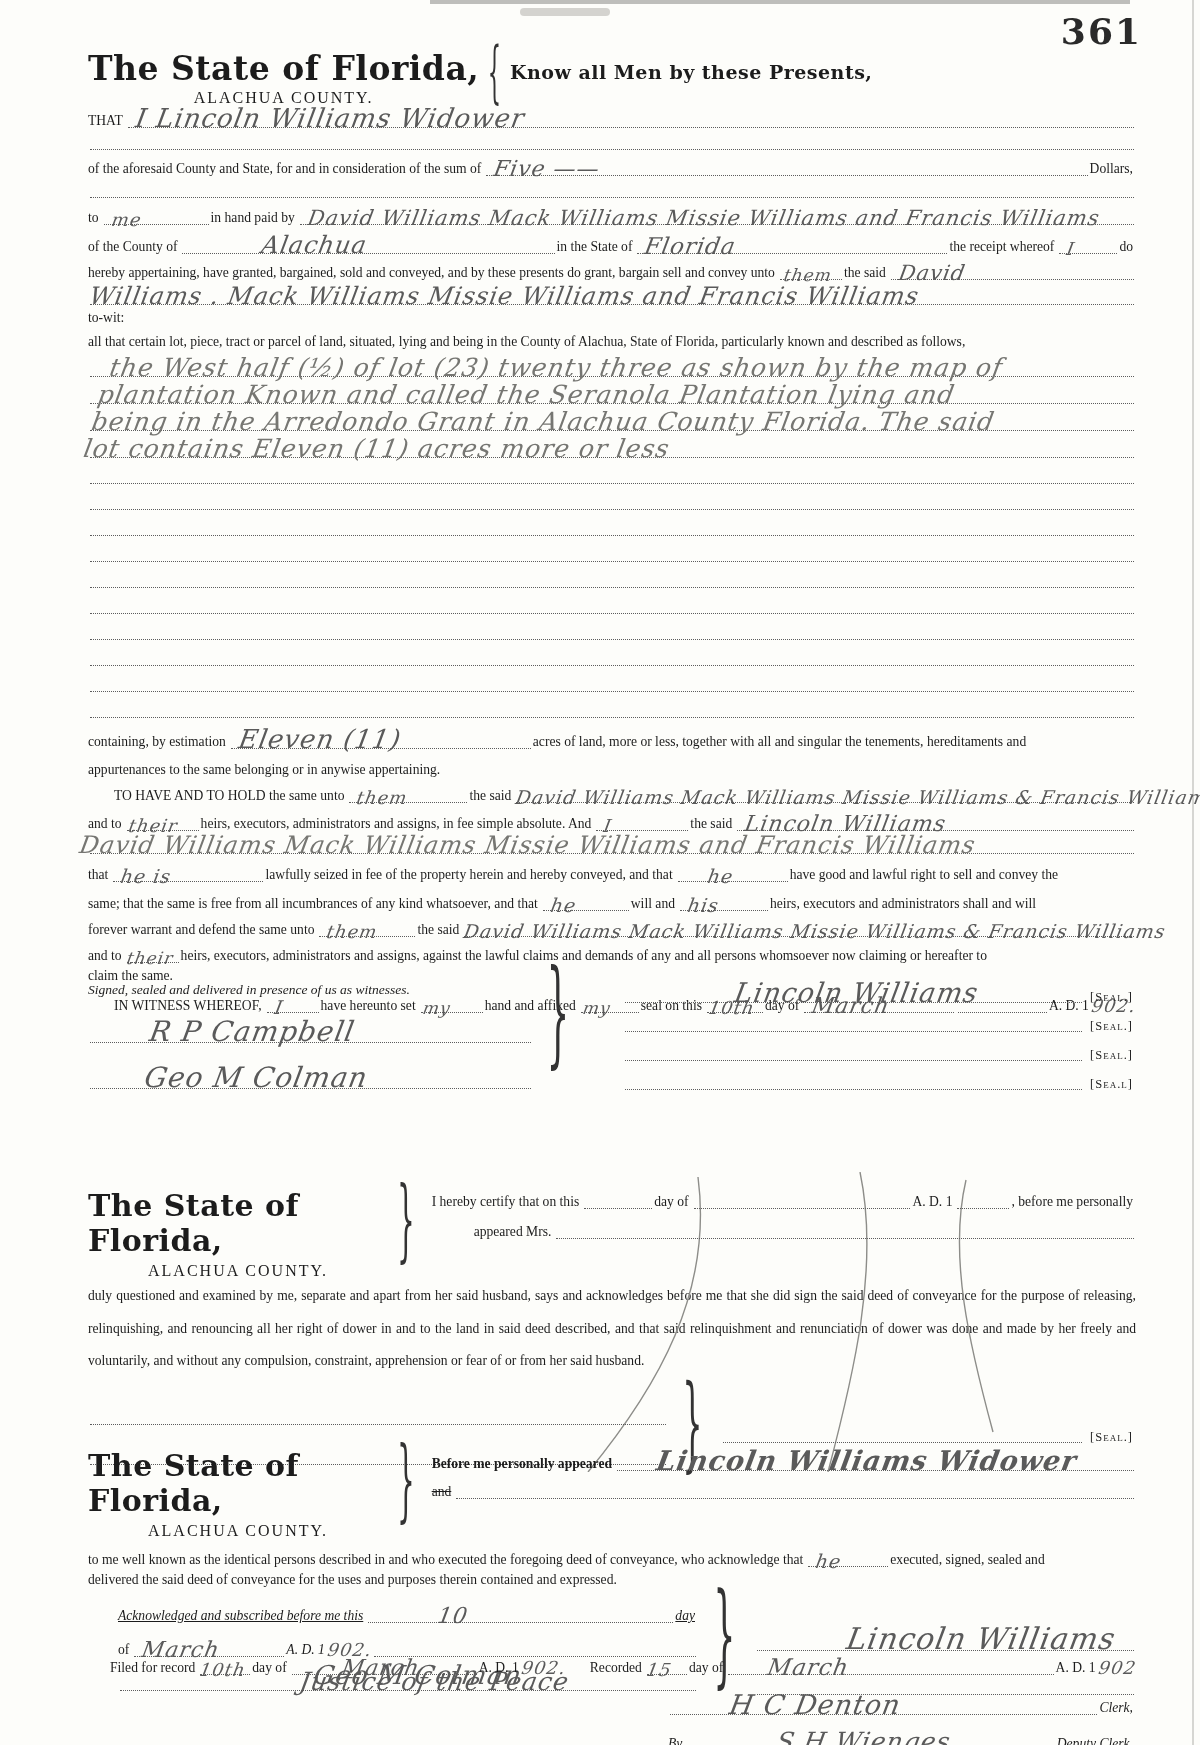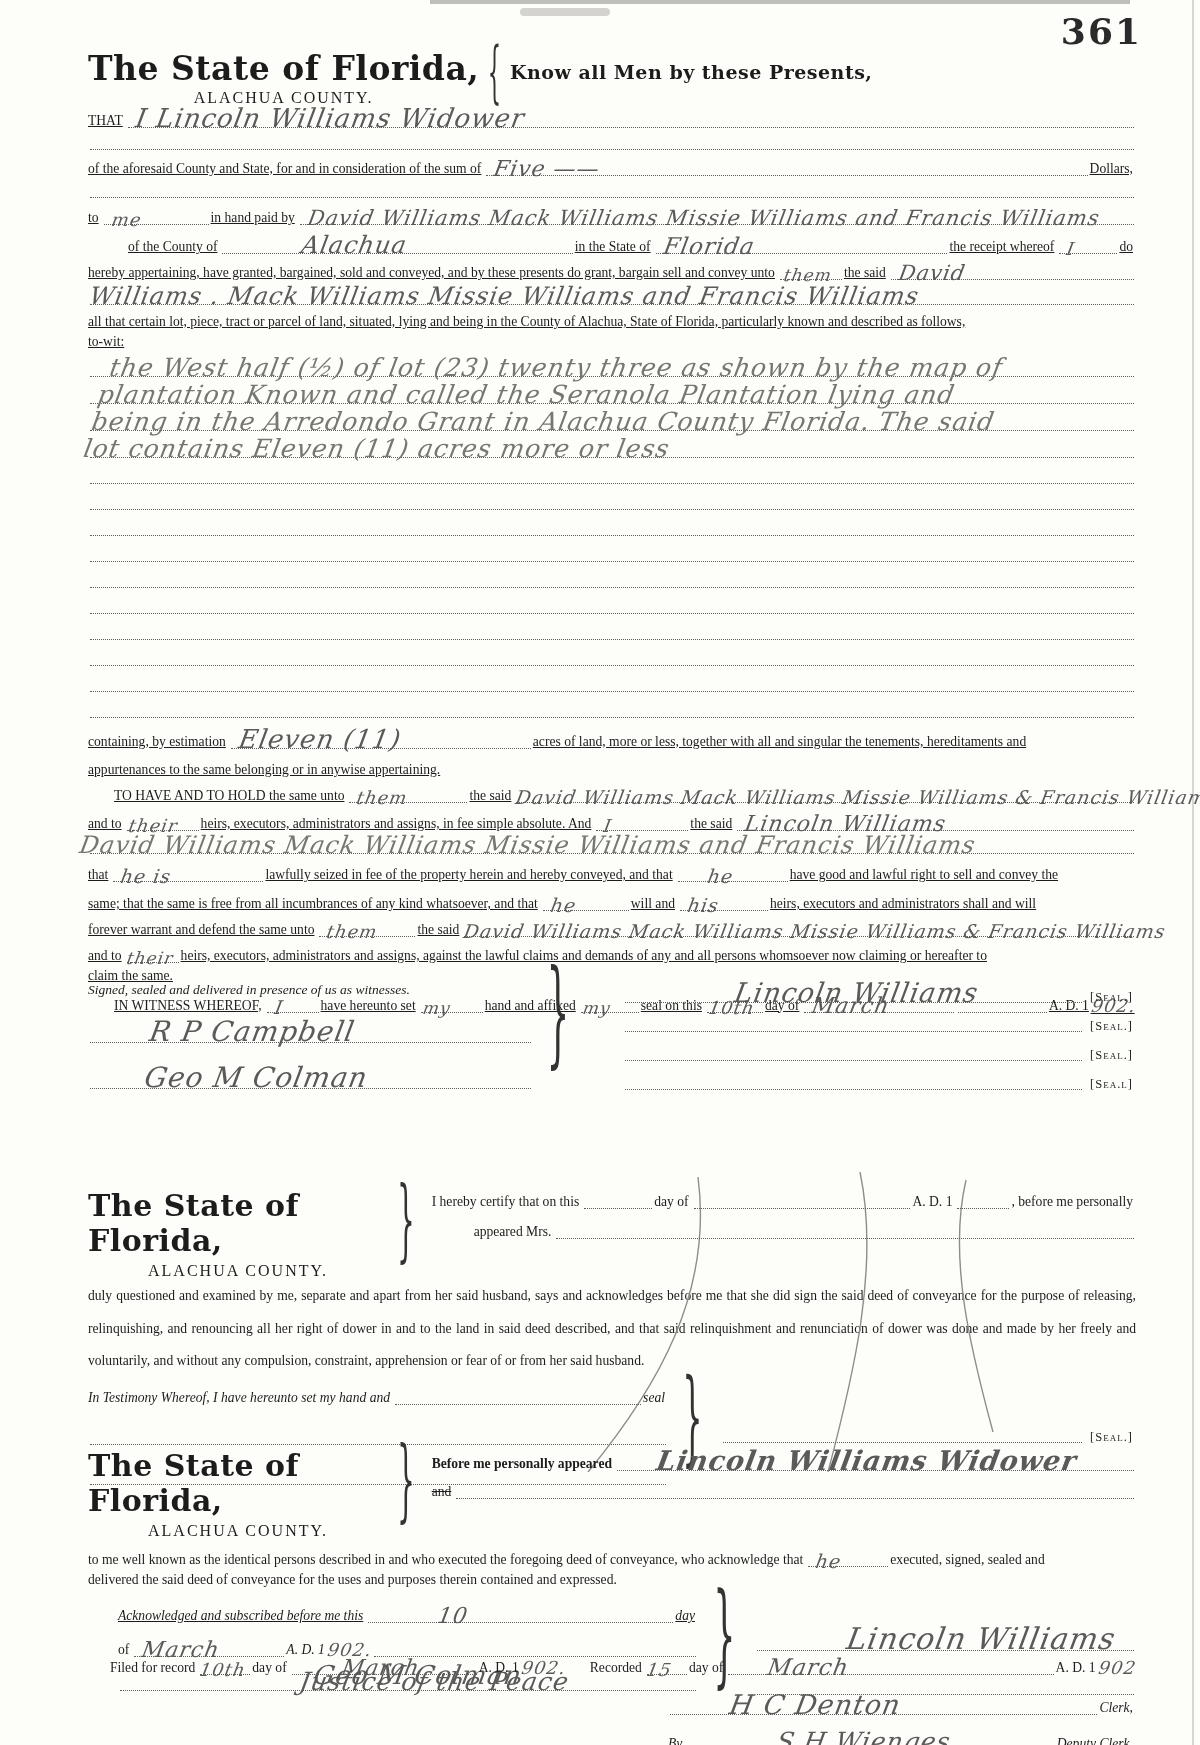--- a/index.html
+++ b/index.html
@@ -51,21 +51,21 @@
 
   <div class="abs hdr" style="top:52px;">
     <div>
       <div class="gothic g-lg">The State of Florida,</div>
       <div class="county">ALACHUA COUNTY.</div>
     </div>
     <div class="brace b-hdr">{</div>
     <div class="gothic g-md">Know all Men by these Presents,</div>
   </div>
 
-  <div class="abs" style="top:104px;text-decoration:underline;">
+  <div class="abs" style="top:104px;">
     <div class="row" style="height:27px;">
       <span class="pt">THAT</span>
       <span class="fill">
           <span class="hw" style="font-size:26px;">I Lincoln Williams  Widower</span>
         </span>
     </div>
     <div class="row" style="height:22px;">
         <span class="fill"></span>
       </div>
     <div class="row" style="height:26px;">
@@ -81,21 +81,21 @@
     <div class="row" style="height:27px;">
       <span class="pt">to</span>
       <span class="fill fx" style="width:105px;">
           <span class="hw" style="font-size:18px;">me</span>
         </span>
       <span class="pt">in hand paid by</span>
       <span class="fill">
           <span class="hw" style="font-size:21px;">David Williams Mack Williams  Missie Williams  and Francis Williams</span>
         </span>
     </div>
-    <div class="row" style="height:29px;margin-left:40px;">
+    <div class="row" style="height:29px;">
       <span class="pt">of the County of</span>
       <span class="fill" style="flex:2.4;">
           <span class="hw" style="font-size:24px;left:80px;">Alachua</span>
         </span>
       <span class="pt">in the State of</span>
       <span class="fill" style="flex:2;">
           <span class="hw" style="font-size:23px;">Florida</span>
         </span>
       <span class="pt">the receipt whereof</span>
       <span class="fill fx" style="width:58px;">
@@ -111,22 +111,22 @@
       <span class="pt">the said</span>
       <span class="fill">
           <span class="hw" style="font-size:21px;">David</span>
         </span>
     </div>
     <div class="row" style="height:25px;">
       <span class="fill">
           <span class="hw" style="font-size:24px;left:0;">Williams .  Mack Williams  Missie Williams  and Francis Williams</span>
         </span>
     </div>
+    <div class="para">to-wit:</div>
     <div class="para" style="margin-top:4px;">all that certain lot, piece, tract or parcel of land, situated, lying and being in the County of Alachua, State of Florida, particularly known and described as follows,</div>
-    <div class="para">to-wit:</div>
     <div class="row" style="height:27px;">
       <span class="fill">
           <span class="hw lt" style="font-size:25px;left:20px;">the West half (½) of lot (23) twenty three as shown by the map of</span>
         </span>
     </div>
     <div class="row" style="height:27px;">
       <span class="fill">
           <span class="hw lt" style="font-size:25px;left:8px;">plantation Known and called the Seranola Plantation lying and</span>
         </span>
     </div>
@@ -339,25 +339,20 @@
         </div>
       </div>
     </div>
     <div class="para" style="line-height:2.4;">
       <span>duly questioned and examined by me, separate and apart from her said husband, says and acknowledges before me that she did sign the said deed of conveyance for the</span>
       <span>purpose of releasing, relinquishing, and renouncing all her right of dower in and to the land in said deed described, and that said relinquishment and renunciation of</span>
       <span>dower was done and made by her freely and voluntarily, and without any compulsion, constraint, apprehension or fear of or from her said husband.</span>
     </div>
     <div style="display:flex;margin-top:10px;">
       <div style="width:580px;">
-        <div class="row" style="height:20px;">
-          <span class="pt ital">In Testimony Whereof, I have hereunto set my hand and</span>
-          <span class="fill"></span>
-          <span class="pt ital">seal</span>
-        </div>
         <div class="row" style="height:40px;">
             <span class="fill"></span>
           </div>
         <div class="row" style="height:40px;">
             <span class="fill"></span>
           </div>
       </div>
       <div class="brace" style="font-size:64px;margin:6px 8px 0 4px;">}</div>
       <div style="flex:1;">
         <div class="row" style="height:58px;">

